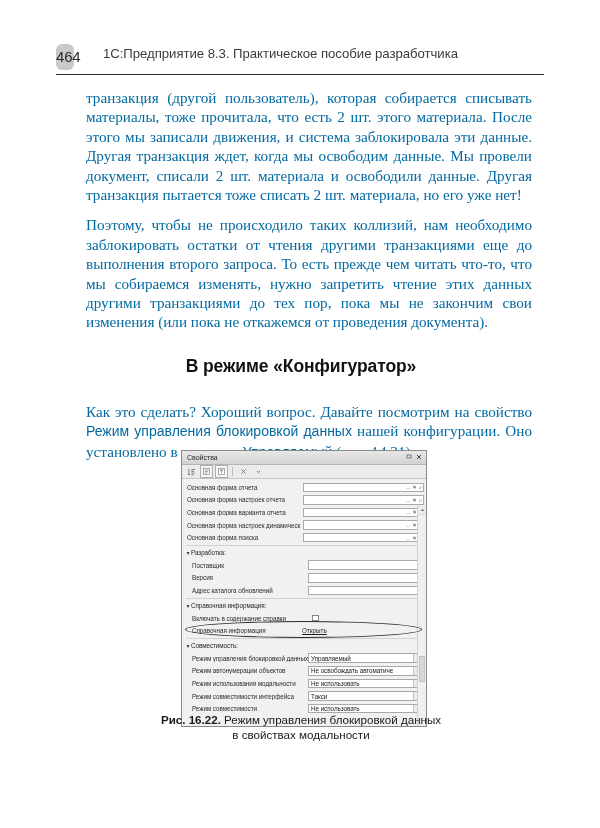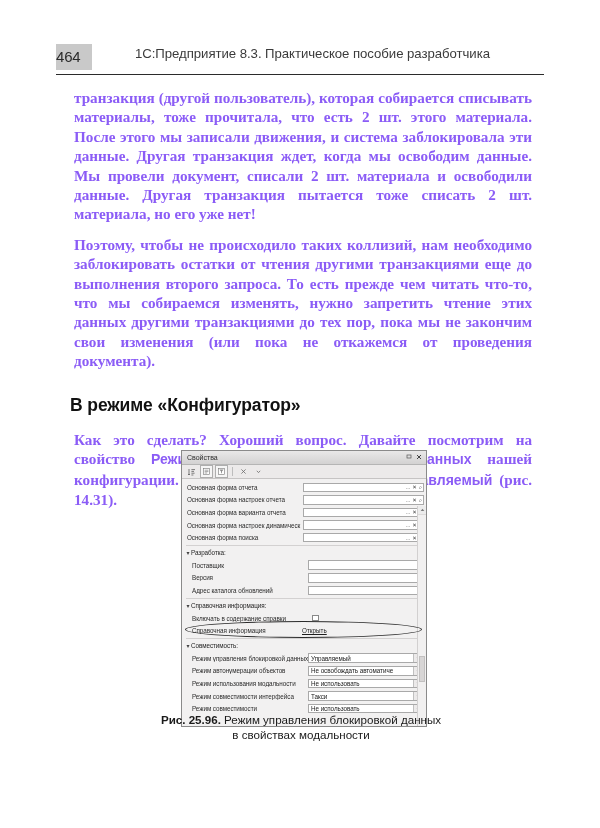--- a/index.html
+++ b/index.html
@@ -21,79 +21,79 @@
     position: absolute;
     left: 56px;
     top: 44px;
     width: 488px;
     height: 34px;
   }
   .page-number-box {
     position: absolute;
     left: 0;
     top: 0;
-    width: 36px;
+    width: 18px;
     height: 26px;
     background: #c9c9c9;
     color: #2b2b2b;
     font-family: "Liberation Sans", sans-serif;
     font-size: 15px;
     line-height: 26px;
     text-align: left;
     letter-spacing: -0.2px;
+    border-radius: 6px;
   }
   .header-title {
     position: absolute;
     left: 47px;
     top: 2px;
     font-family: "Liberation Sans", sans-serif;
     font-size: 13.2px;
     color: #3b3b3b;
     letter-spacing: -0.05px;
     white-space: nowrap;
-    margin-left: 32px;
   }
   .header-rule {
     position: absolute;
     left: 0;
     top: 30px;
     width: 488px;
     height: 1px;
     background: #2b2b2b;
   }
 
   
   .content {
     position: absolute;
     left: 70px;
     top: 88px;
     width: 462px;
   }
   p.body {
-    margin: 0 0 11px 4px;
+    margin: 0 0 11px 16px;
     font-size: 15.2px;
     line-height: 19.4px;
     text-align: justify;
     text-justify: inter-word;
-    color: #8b5cf6;
-    font-weight: bold;
+    color: #0369a1;
   }
   p.body:last-child { margin-bottom: 0; }
   .sans {
     font-family: "Liberation Sans", sans-serif;
     font-size: 14px;
   }
 
   h2.section-heading {
     font-family: "Liberation Sans", sans-serif;
     font-size: 17.5px;
     font-weight: bold;
     color: #111;
-    margin: 24px 0 14px 0;
+    margin: 24px 0 25px 0;
     letter-spacing: -0.1px;
+    text-align: center;
   }
 
   
   .figure {
     position: absolute;
     left: 181px;
     top: 450px;
     width: 248px;
   }
   .dialog {
@@ -556,15 +556,15 @@
         </div>
         <div class="scroll-thumb"></div>
       </div>
     </div>
 
     <div class="highlight-ellipse" style="left:3px; top:170px; width:235px; height:15px;"></div>
   </div>
 </div>
 
 <div class="caption">
-  <b>Рис. 25.96.</b><span> Режим управления блокировкой данных</span><br>
+  <b>Рис. 16.22.</b><span> Режим управления блокировкой данных</span><br>
   <span>в свойствах модальности</span>
 </div>
 
 </body></html>

